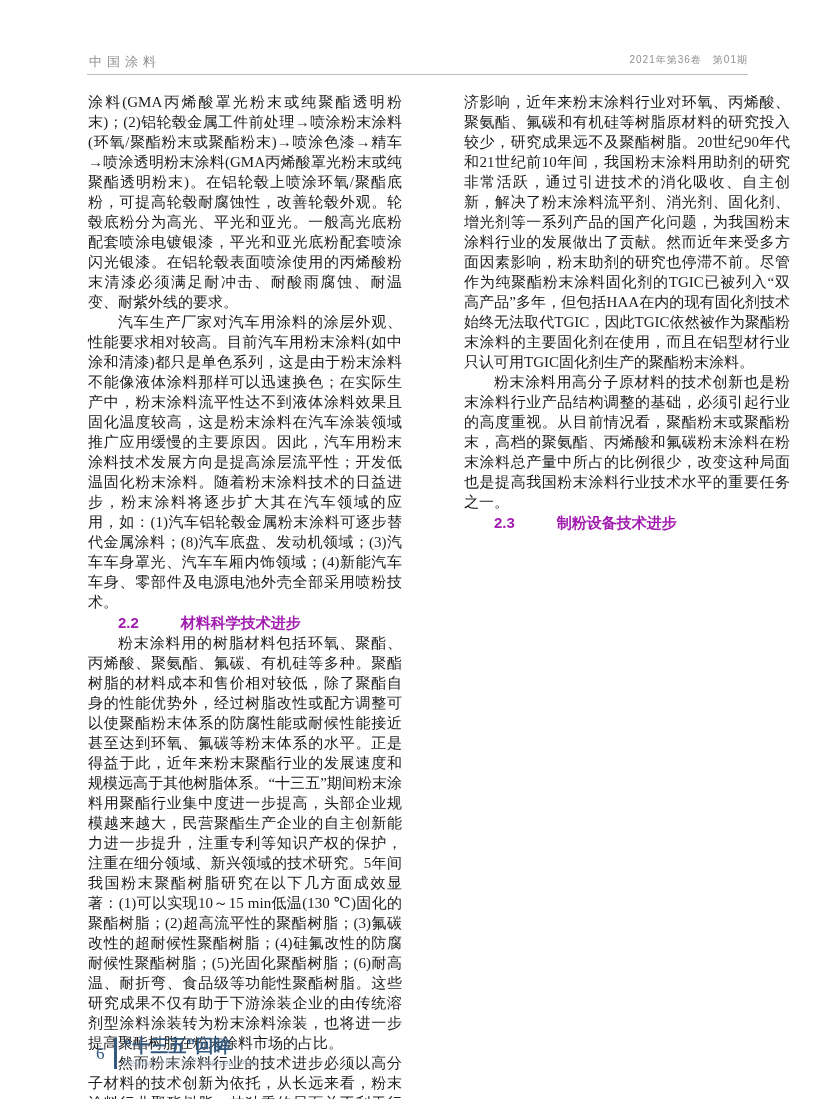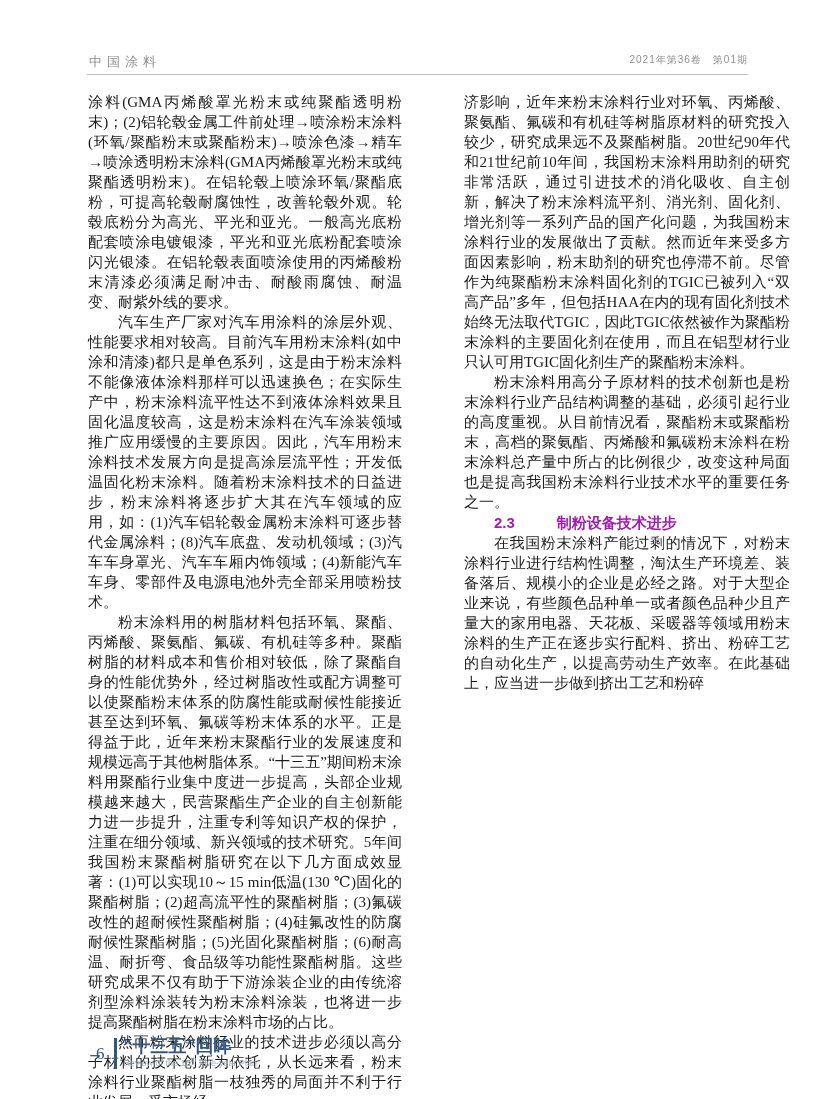--- a/index.html
+++ b/index.html
@@ -36,32 +36,35 @@
 
 <div class="page">
 
   <div class="hdr-journal">中国涂料</div>
   <div class="hdr-issue">2021年第36卷　第01期</div>
   <div class="hdr-rule"></div>
 
   <div class="col col-left">
     <p class="cont">涂料(GMA丙烯酸罩光粉末或纯聚酯透明粉末)；(2)铝轮毂金属工件前处理→喷涂粉末涂料(环氧/聚酯粉末或聚酯粉末)→喷涂色漆→精车→喷涂透明粉末涂料(GMA丙烯酸罩光粉末或纯聚酯透明粉末)。在铝轮毂上喷涂环氧/聚酯底粉，可提高轮毂耐腐蚀性，改善轮毂外观。轮毂底粉分为高光、平光和亚光。一般高光底粉配套喷涂电镀银漆，平光和亚光底粉配套喷涂闪光银漆。在铝轮毂表面喷涂使用的丙烯酸粉末清漆必须满足耐冲击、耐酸雨腐蚀、耐温变、耐紫外线的要求。</p>
     <p>汽车生产厂家对汽车用涂料的涂层外观、性能要求相对较高。目前汽车用粉末涂料(如中涂和清漆)都只是单色系列，这是由于粉末涂料不能像液体涂料那样可以迅速换色；在实际生产中，粉末涂料流平性达不到液体涂料效果且固化温度较高，这是粉末涂料在汽车涂装领域推广应用缓慢的主要原因。因此，汽车用粉末涂料技术发展方向是提高涂层流平性；开发低温固化粉末涂料。随着粉末涂料技术的日益进步，粉末涂料将逐步扩大其在汽车领域的应用，如：(1)汽车铝轮毂金属粉末涂料可逐步替代金属涂料；(8)汽车底盘、发动机领域；(3)汽车车身罩光、汽车车厢内饰领域；(4)新能汽车车身、零部件及电源电池外壳全部采用喷粉技术。</p>
+    <p class="sec-heading">
+      <span class="sec-num">2.2</span>
+      <span>材料科学技术进步</span>
+    </p>
     <p>粉末涂料用的树脂材料包括环氧、聚酯、丙烯酸、聚氨酯、氟碳、有机硅等多种。聚酯树脂的材料成本和售价相对较低，除了聚酯自身的性能优势外，经过树脂改性或配方调整可以使聚酯粉末体系的防腐性能或耐候性能接近甚至达到环氧、氟碳等粉末体系的水平。正是得益于此，近年来粉末聚酯行业的发展速度和规模远高于其他树脂体系。“十三五”期间粉末涂料用聚酯行业集中度进一步提高，头部企业规模越来越大，民营聚酯生产企业的自主创新能力进一步提升，注重专利等知识产权的保护，注重在细分领域、新兴领域的技术研究。5年间我国粉末聚酯树脂研究在以下几方面成效显著：(1)可以实现10～15 min低温(130 ℃)固化的聚酯树脂；(2)超高流平性的聚酯树脂；(3)氟碳改性的超耐候性聚酯树脂；(4)硅氟改性的防腐耐候性聚酯树脂；(5)光固化聚酯树脂；(6)耐高温、耐折弯、食品级等功能性聚酯树脂。这些研究成果不仅有助于下游涂装企业的由传统溶剂型涂料涂装转为粉末涂料涂装，也将进一步提高聚酯树脂在粉末涂料市场的占比。</p>
     <p>然而粉末涂料行业的技术进步必须以高分子材料的技术创新为依托，从长远来看，粉末涂料行业聚酯树脂一枝独秀的局面并不利于行业发展。受市场经</p>
   </div>
 
   <div class="col col-right">
     <p class="cont">济影响，近年来粉末涂料行业对环氧、丙烯酸、聚氨酯、氟碳和有机硅等树脂原材料的研究投入较少，研究成果远不及聚酯树脂。20世纪90年代和21世纪前10年间，我国粉末涂料用助剂的研究非常活跃，通过引进技术的消化吸收、自主创新，解决了粉末涂料流平剂、消光剂、固化剂、增光剂等一系列产品的国产化问题，为我国粉末涂料行业的发展做出了贡献。然而近年来受多方面因素影响，粉末助剂的研究也停滞不前。尽管作为纯聚酯粉末涂料固化剂的TGIC已被列入“双高产品”多年，但包括HAA在内的现有固化剂技术始终无法取代TGIC，因此TGIC依然被作为聚酯粉末涂料的主要固化剂在使用，而且在铝型材行业只认可用TGIC固化剂生产的聚酯粉末涂料。</p>
     <p>粉末涂料用高分子原材料的技术创新也是粉末涂料行业产品结构调整的基础，必须引起行业的高度重视。从目前情况看，聚酯粉末或聚酯粉末，高档的聚氨酯、丙烯酸和氟碳粉末涂料在粉末涂料总产量中所占的比例很少，改变这种局面也是提高我国粉末涂料行业技术水平的重要任务之一。</p>
     <p class="sec-heading">
       <span class="sec-num">2.3</span>
       <span>制粉设备技术进步</span>
     </p>
-    <p>在我国粉末涂料产能过剩的情况下，对粉末涂料行业进行结构性调整，淘汰生产环境差、装备落后、规模小的企业是必经之路。对于大型企业来说，有些颜色品种单一或者颜色品种少且产量大的家用电器、天花板、采暖器等领域用粉末涂料的生产正在逐步实行配料、挤出、粉碎工艺的自动化生产，以提高劳动生产效率。在此基础上，应当进一步做到挤出工艺和粉碎</p>
   </div>
 
   <div class="footer">
     <span class="pg-num">6</span>
     <span class="ftr-bar"></span>
     <span class="ftr-text">
       <span class="ftr-title">“十三五”回眸</span>
       <span class="ftr-sub"><span>Review of the 13</span><sup>th</sup><span> Five-year Plan</span></span>
     </span>
   </div>

